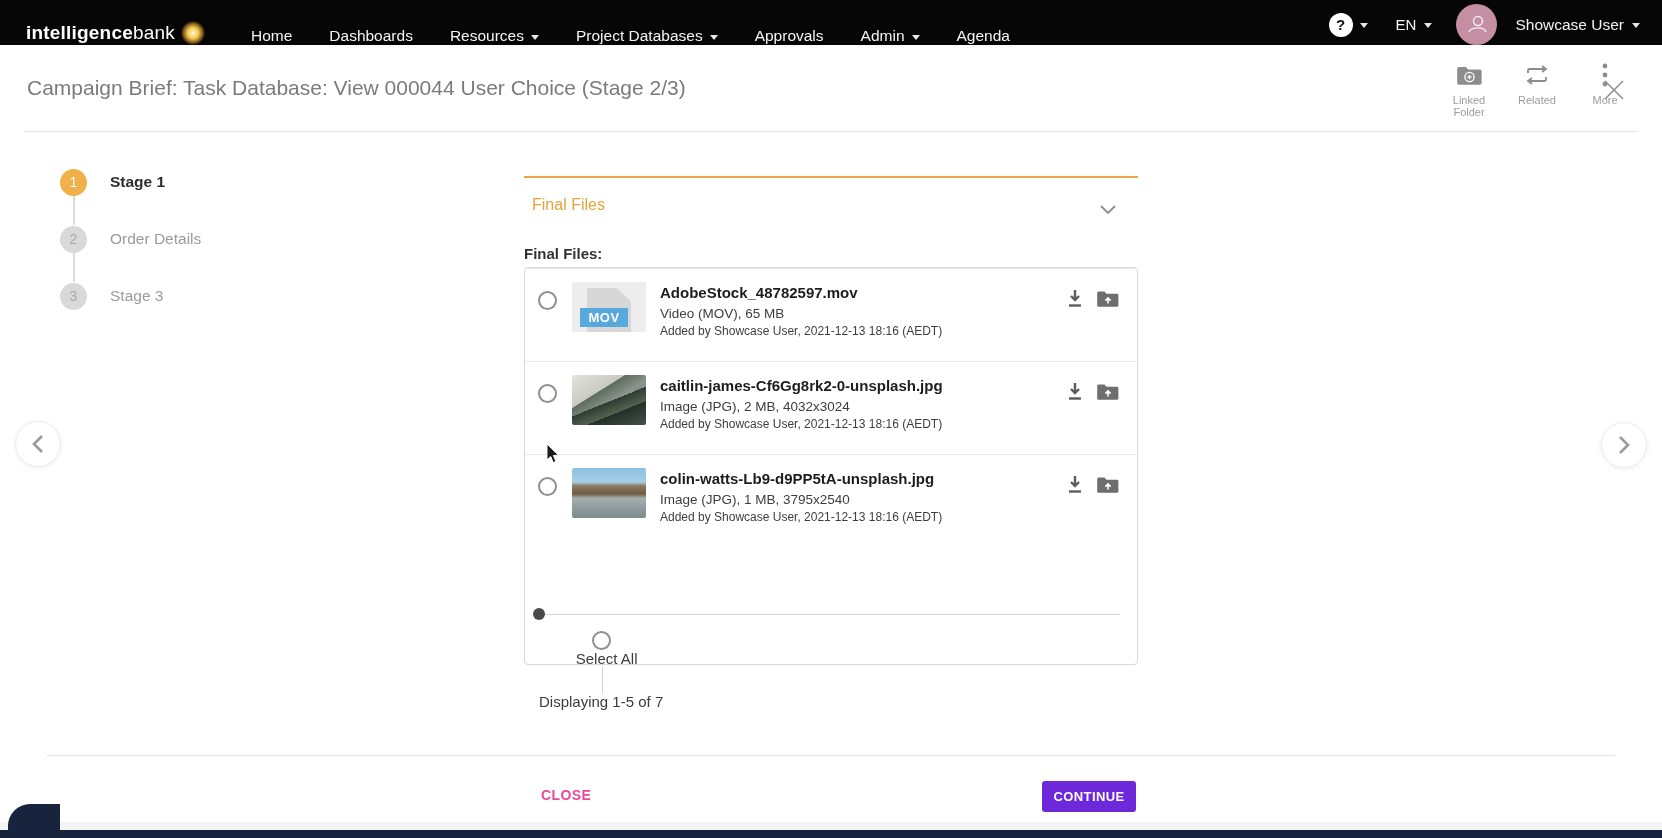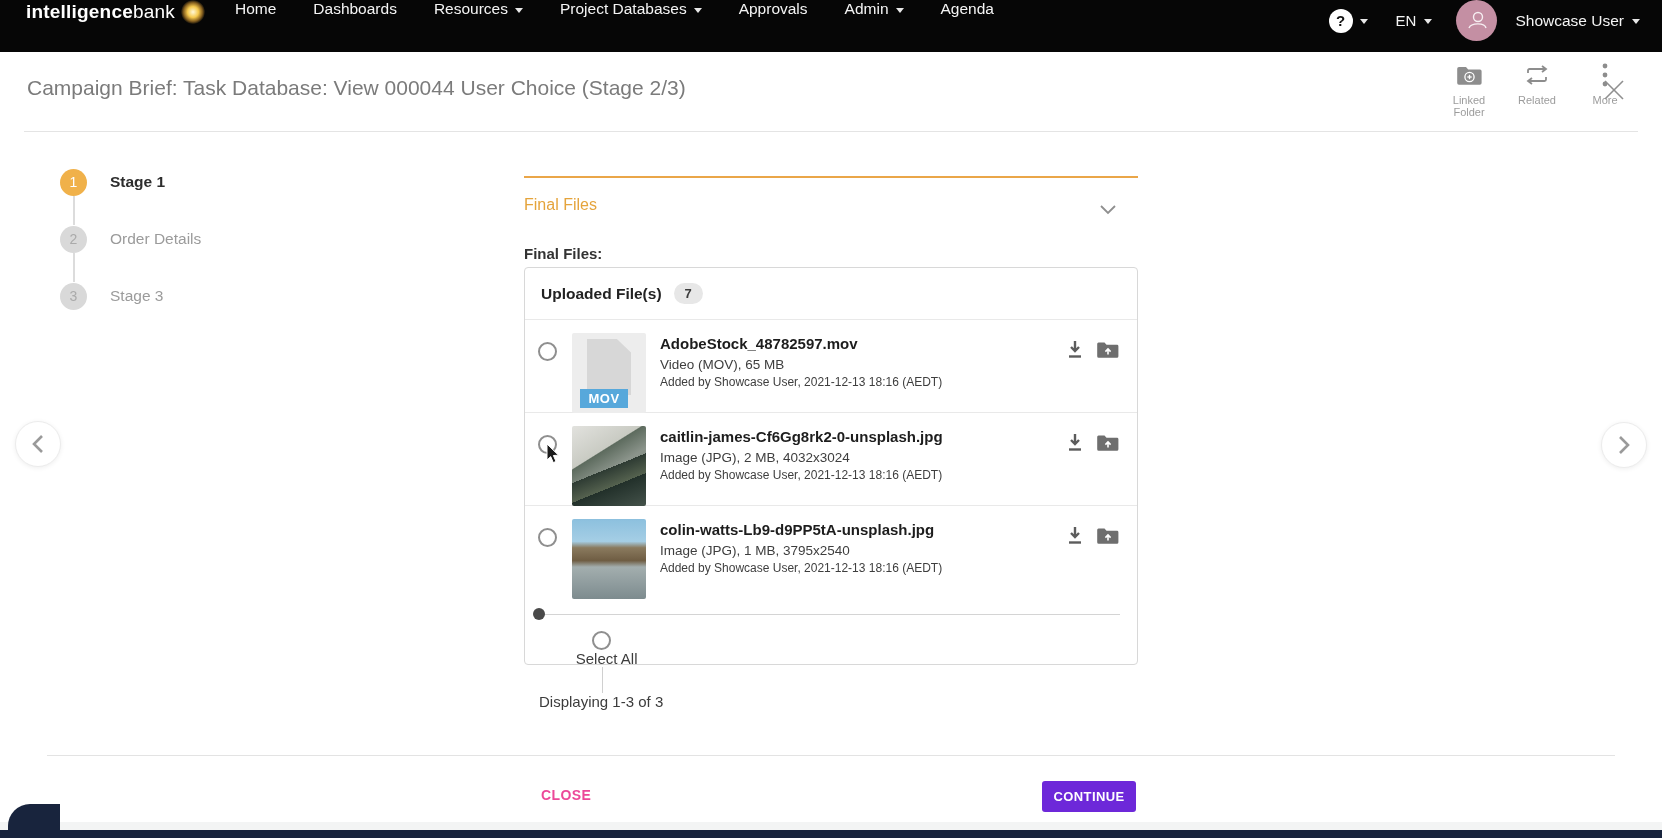--- a/index.html
+++ b/index.html
@@ -4,32 +4,32 @@
 <style>
   * { box-sizing: border-box; }
   html,body { margin:0; padding:0; }
   body {
     width:1662px; height:838px; position:relative; overflow:hidden;
     background:#ffffff; font-family:"Liberation Sans", sans-serif;
   }
 
   
   .navbar {
-    position:absolute; top:0; left:0; width:1662px; height:52px;
-    background:#060606; display:flex; align-items:flex-start; color:#f4f4f4;
+    position:absolute; top:0; left:0; width:1662px; height:45px;
+    background:#060606; display:flex; align-items:flex-end; color:#f4f4f4;
   }
   .logo { display:flex; align-items:center; margin-left:26px; cursor:pointer; }
   .logo-text { font-size:19px; letter-spacing:.2px; color:#fff; }
   .logo-text .lt1 { font-weight:600; }
   .logo-text .lt2 { font-weight:300; }
   .logo-star {
     width:24px; height:24px; margin-left:6px; border-radius:50%;
     background:radial-gradient(circle, #fff8d8 0%, #f5c94e 32%, rgba(240,170,52,.55) 55%, rgba(240,170,52,0) 72%);
   }
-  .nav-items { display:flex; align-items:center; gap:37px; margin-left:30px; font-size:15.5px; }
+  .nav-items { display:flex; align-items:center; gap:37px; margin-left:46px; font-size:15.5px; }
   .nav-item { display:flex; align-items:center; gap:7px; cursor:pointer; white-space:nowrap; }
   .caret-w { width:0; height:0; border-left:4.5px solid transparent; border-right:4.5px solid transparent; border-top:5px solid #e8e8e8; margin-top:2px; }
   .nav-right { margin-left:auto; display:flex; align-items:center; gap:14px; padding-right:22px; }
   .help-circle {
     width:24px; height:24px; border-radius:50%; background:#fff; color:#111;
     font-weight:bold; font-size:15px; display:flex; align-items:center; justify-content:center; cursor:pointer;
   }
   .avatar {
     width:41px; height:41px; border-radius:50%; background:#c48fa3; margin-left:10px;
     display:flex; align-items:center; justify-content:center; cursor:pointer;
@@ -58,41 +58,41 @@
   .step-circle.active { background:#f0b14a; }
   .step-circle.inactive { background:#d9d9d9; color:#aaaaaa; }
   .step-label { margin-left:23px; font-size:15.5px; }
   .step-label.active { color:#2d2d2d; font-weight:bold; }
   .step-label.inactive { color:#9b9b9b; }
   .step-connector { width:2px; height:29px; background:#dcdcdc; margin-left:13px; }
 
   
   .content { position:absolute; left:524px; top:0; width:614px; }
   .section-line { position:absolute; top:176px; left:0; width:614px; height:2px; background:#eaa648; }
-  .section-title { position:absolute; top:196px; left:0; font-size:16px; color:#e5a43c; cursor:pointer; }
+  .section-title { position:absolute; top:196px; left:8px; font-size:16px; color:#e5a43c; cursor:pointer; }
   .section-chevron { position:absolute; top:201px; left:576px; cursor:pointer; }
   .field-label { position:absolute; top:245px; left:0; font-size:15px; font-weight:bold; color:#333; }
 
   
   .panel {
     position:absolute; top:267px; left:0; width:614px; height:398px;
     border:1px solid #d8d8d8; border-radius:4px; background:#fff;
   }
   .panel-header { height:51px; display:flex; align-items:center; padding-left:16px; }
   .panel-header-title { font-size:15.5px; font-weight:bold; color:#222; }
   .count-badge {
     margin-left:12px; background:#e7e7e7; color:#3c3c3c; font-size:13px; font-weight:bold;
     padding:3px 11px; border-radius:11px;
   }
   .file-row { height:93px; border-top:1px solid #e9e9e9; display:flex; align-items:flex-start; padding:13px 18px 0 13px; }
   .radio {
     width:19px; height:19px; border:2px solid #8f8f8f; border-radius:50%; background:#fff;
     flex:0 0 19px; margin-top:9px; cursor:pointer;
   }
-  .thumb { width:74px; height:80px; margin-left:15px; flex:0 0 74px; border-radius:2px; overflow:hidden; position:relative; }
+  .thumb { width:74px; height:50px; margin-left:15px; flex:0 0 74px; border-radius:2px; overflow:hidden; position:relative; }
   .thumb.mov { background:#ededed; }
   .mov-page {
     position:absolute; left:15px; top:6px; width:44px; height:56px; background:#d7d7d7;
     clip-path:polygon(0 0, 68% 0, 100% 24%, 100% 100%, 0 100%);
   }
   .mov-badge {
     position:absolute; left:8px; bottom:5px; width:48px; height:19px; background:#57a8db;
     color:#fff; font-size:13px; font-weight:bold; display:flex; align-items:center; justify-content:center;
     letter-spacing:.5px;
   }
@@ -272,24 +272,20 @@
   <div class="section-line"></div>
   <div class="section-title">Final Files</div>
   <div class="section-chevron">
     <svg width="16" height="10" viewBox="0 0 16 10" fill="none" stroke="#8f8f8f" stroke-width="1.8">
       <polyline points="1,1 8,8 15,1"></polyline>
     </svg>
   </div>
   <div class="field-label">Final Files:</div>
 
   <div class="panel">
-    <div class="panel-header">
-      <span class="panel-header-title">Uploaded File(s)</span>
-      <span class="count-badge">7</span>
-    </div>
 
     <div class="file-row">
       <div class="radio"></div>
       <div class="thumb mov">
         <div class="mov-page"></div>
         <div class="mov-badge">MOV</div>
       </div>
       <div class="file-info">
         <div class="file-name">AdobeStock_48782597.mov</div>
         <div class="file-meta">Video (MOV), 65 MB</div>
@@ -359,21 +355,21 @@
       </div>
     </div>
 
     <div class="slider-track"></div>
     <div class="slider-handle"></div>
 
     <div class="panel-footer">
       <div class="radio"></div>
       <span class="select-all-label">Select All</span>
       <span class="pf-divider"></span>
-      <span class="displaying">Displaying 1-3 of 3</span>
+      <span class="displaying">Displaying 1-5 of 7</span>
     </div>
   </div>
 </div>
 
 <div class="pager-arrow left">
   <svg width="12" height="20" viewBox="0 0 12 20" fill="none" stroke="#9a9a9a" stroke-width="2.6">
     <polyline points="10,2 2,10 10,18"></polyline>
   </svg>
 </div>
 <div class="pager-arrow right">

